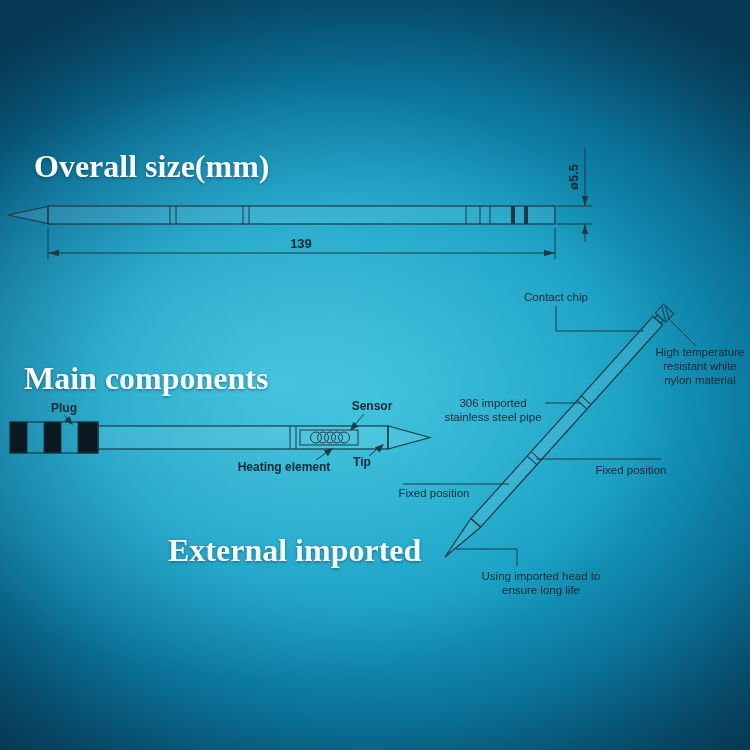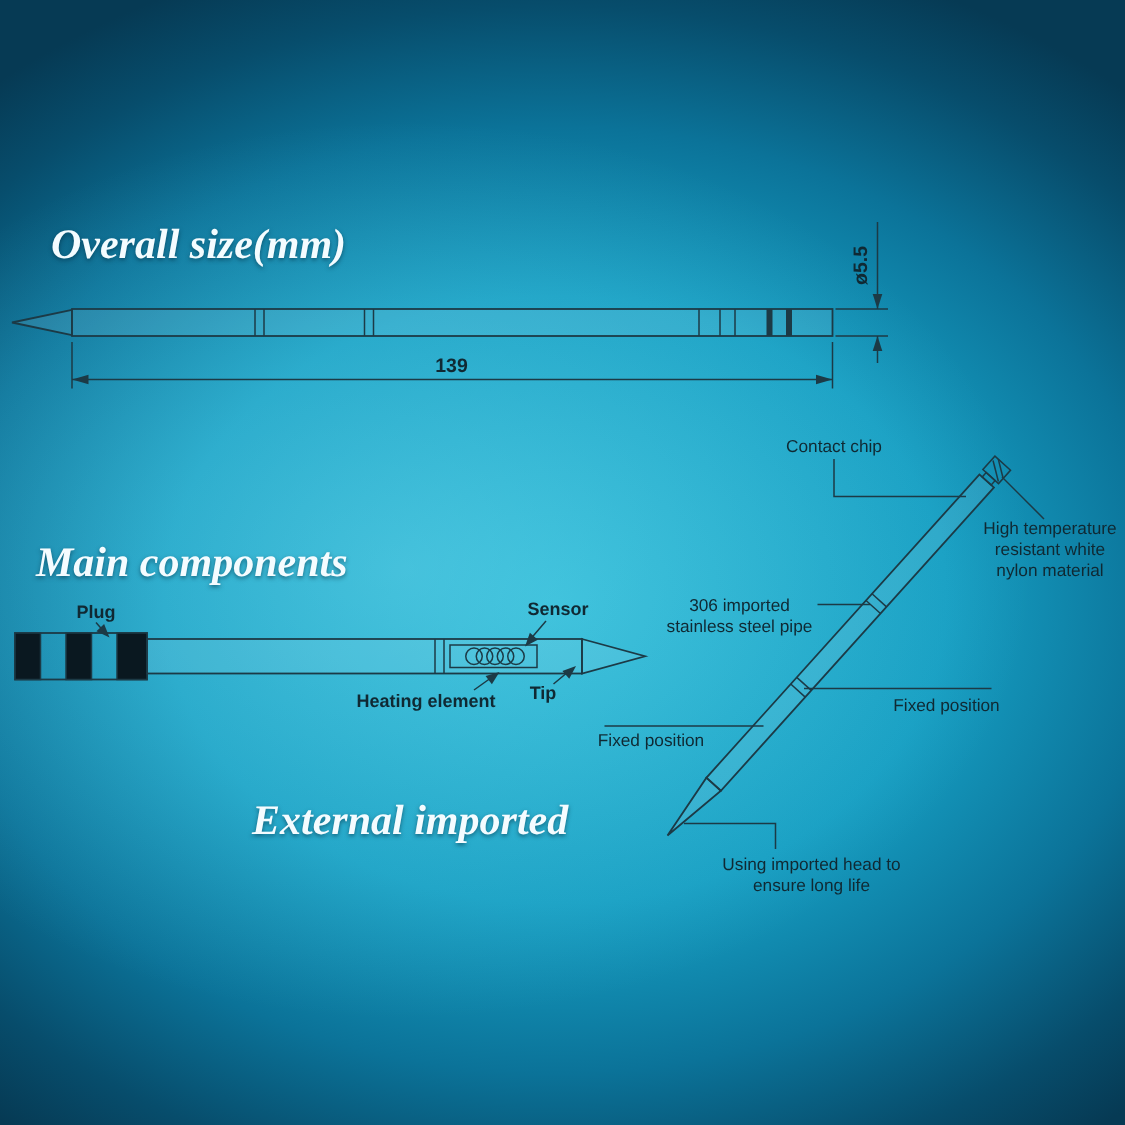--- a/index.html
+++ b/index.html
@@ -8,23 +8,22 @@
     width:750px;height:750px;
     overflow:hidden;
     background:
       radial-gradient(ellipse 420px 300px at 270px 380px, rgba(130,228,246,0.38), rgba(130,228,246,0) 100%),
       radial-gradient(ellipse 580px 450px at 370px 400px, #27b6d3 0%, #169ec2 45%, #0b7399 70%, #074d6c 88%, #063a54 100%);
     font-family:"Liberation Sans","DejaVu Sans",sans-serif;
   }
   .big-title{
     position:absolute;
     font-family:"Liberation Serif","DejaVu Serif",serif;
-    font-style:italic;
     font-weight:600;
-    font-size:28px;
+    font-size:32px;
     color:#f4fcff;
     text-shadow:0 1px 3px rgba(2,40,60,0.55);
     white-space:nowrap;
   }
   #title-overall{left:34px;top:148px;}
   #title-main{left:24px;top:360px;}
   #title-external{left:168px;top:532px;}
   svg.art{position:absolute;left:0;top:0;}
   svg .ln{fill:none;stroke:#1c3a46;stroke-width:1.2;}
   svg .thin{fill:none;stroke:#1c3a46;stroke-width:1;}

